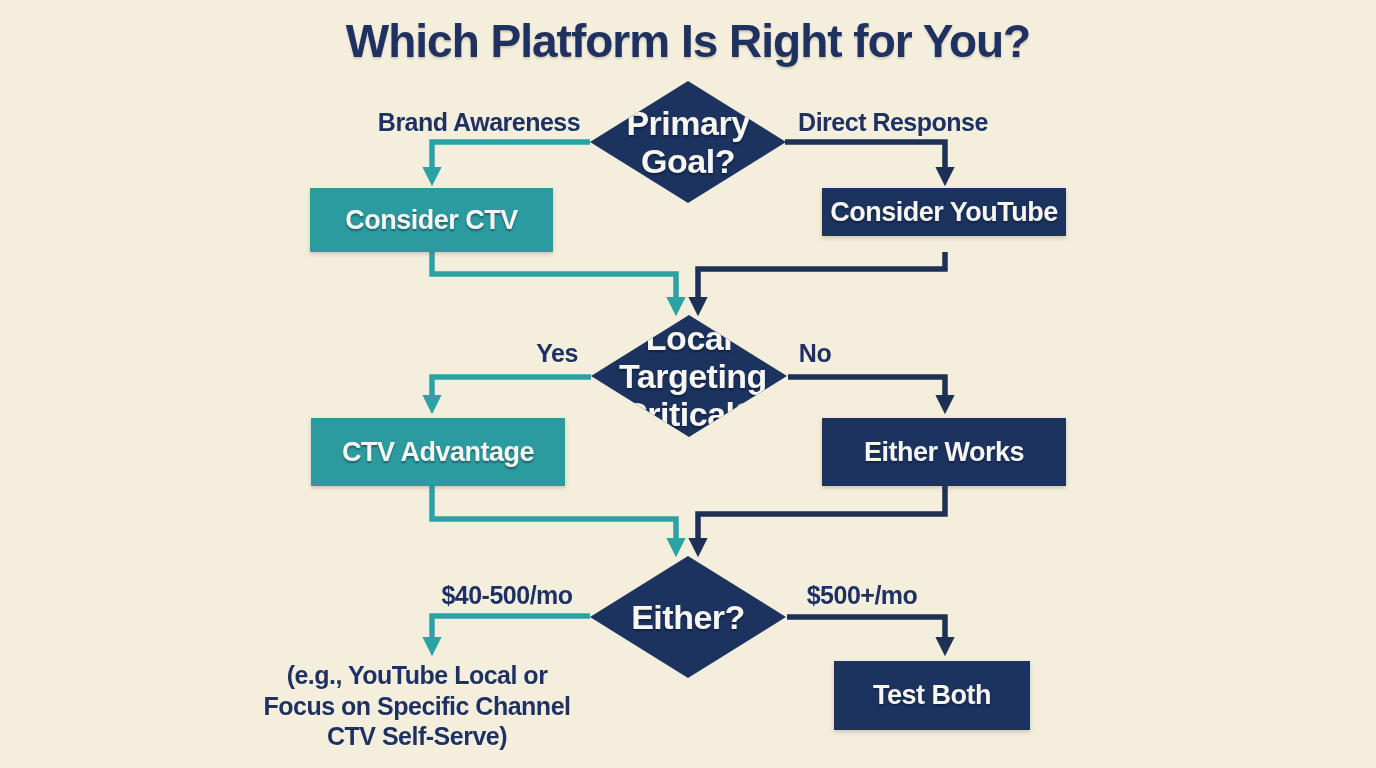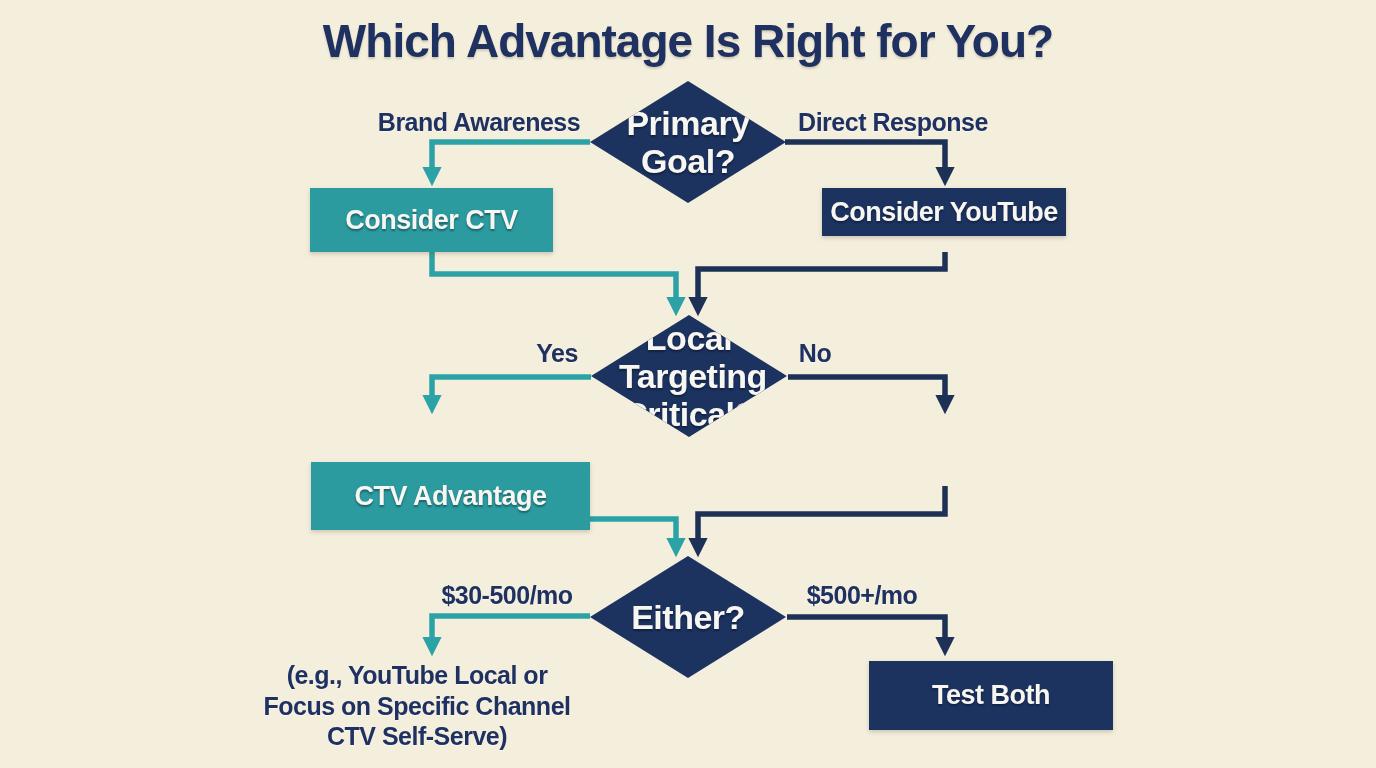--- a/index.html
+++ b/index.html
@@ -44,36 +44,36 @@
     position:absolute;left:227px;top:660px;width:380px;text-align:center;
     font-weight:700;font-size:25px;line-height:1.22;color:var(--label);
     letter-spacing:-0.5px;text-shadow:0 1px 1px rgba(255,255,255,.6);
   }
   
   #d1{left:590px;top:81px;}
   #d2{left:591px;top:315px;}
   #d3{left:590px;top:556px;}
   #box-consider-ctv{left:310px;top:188px;width:243px;height:64px;}
   #box-consider-youtube{left:822px;top:188px;width:244px;height:48px;}
-  #box-ctv-advantage{left:311px;top:418px;width:279px;height:68px;margin-top:44px;}
+  #box-ctv-advantage{left:311px;top:418px;width:254px;height:68px;}
   #box-either-works{left:822px;top:418px;width:244px;height:68px;}
-  #box-test-both{left:869px;top:661px;width:244px;height:69px;}
+  #box-test-both{left:834px;top:661px;width:196px;height:69px;}
   #lbl-brand{left:479px;top:122px;}
   #lbl-direct{left:893px;top:122px;}
   #lbl-yes{left:557px;top:353px;}
   #lbl-no{left:815px;top:353px;}
   #lbl-low{left:507px;top:595px;}
   #lbl-high{left:862px;top:595px;}
 </style>
 </head>
 <body>
 
 <div class="canvas">
 
-  <div class="title">Which Advantage Is Right for You?</div>
+  <div class="title">Which Platform Is Right for You?</div>
 
   <svg class="wires" viewBox="0 0 1376 768">
     <defs>
       <marker id="arrow-teal" viewBox="0 0 12 12" refX="8" refY="6" markerWidth="21" markerHeight="21" markerUnits="userSpaceOnUse" orient="auto">
         <path d="M0.5,0.5 L11.5,6 L0.5,11.5 Z" fill="var(--teal_line)"></path>
       </marker>
       <marker id="arrow-navy" viewBox="0 0 12 12" refX="8" refY="6" markerWidth="21" markerHeight="21" markerUnits="userSpaceOnUse" orient="auto">
         <path d="M0.5,0.5 L11.5,6 L0.5,11.5 Z" fill="var(--navy_line)"></path>
       </marker>
     </defs>
@@ -98,26 +98,27 @@
     <span>Local Targeting Critical?</span>
   </div>
   <div class="diamond" id="d3">
     <span>Either?</span>
   </div>
 
   <div class="edge-label" id="lbl-brand">Brand Awareness</div>
   <div class="edge-label" id="lbl-direct">Direct Response</div>
   <div class="edge-label" id="lbl-yes">Yes</div>
   <div class="edge-label" id="lbl-no">No</div>
-  <div class="edge-label" id="lbl-low">$30-500/mo</div>
+  <div class="edge-label" id="lbl-low">$40-500/mo</div>
   <div class="edge-label" id="lbl-high">$500+/mo</div>
 
   <div class="node teal" id="box-consider-ctv">Consider CTV</div>
   <div class="node navy" id="box-consider-youtube">Consider YouTube</div>
   <div class="node teal" id="box-ctv-advantage">CTV Advantage</div>
+  <div class="node navy" id="box-either-works">Either Works</div>
   <div class="node navy" id="box-test-both">Test Both</div>
 
   <div class="outcome">
     <div>(e.g., YouTube Local or</div>
     <div>Focus on Specific Channel</div>
     <div>CTV Self-Serve)</div>
   </div>
 
 </div>
 

